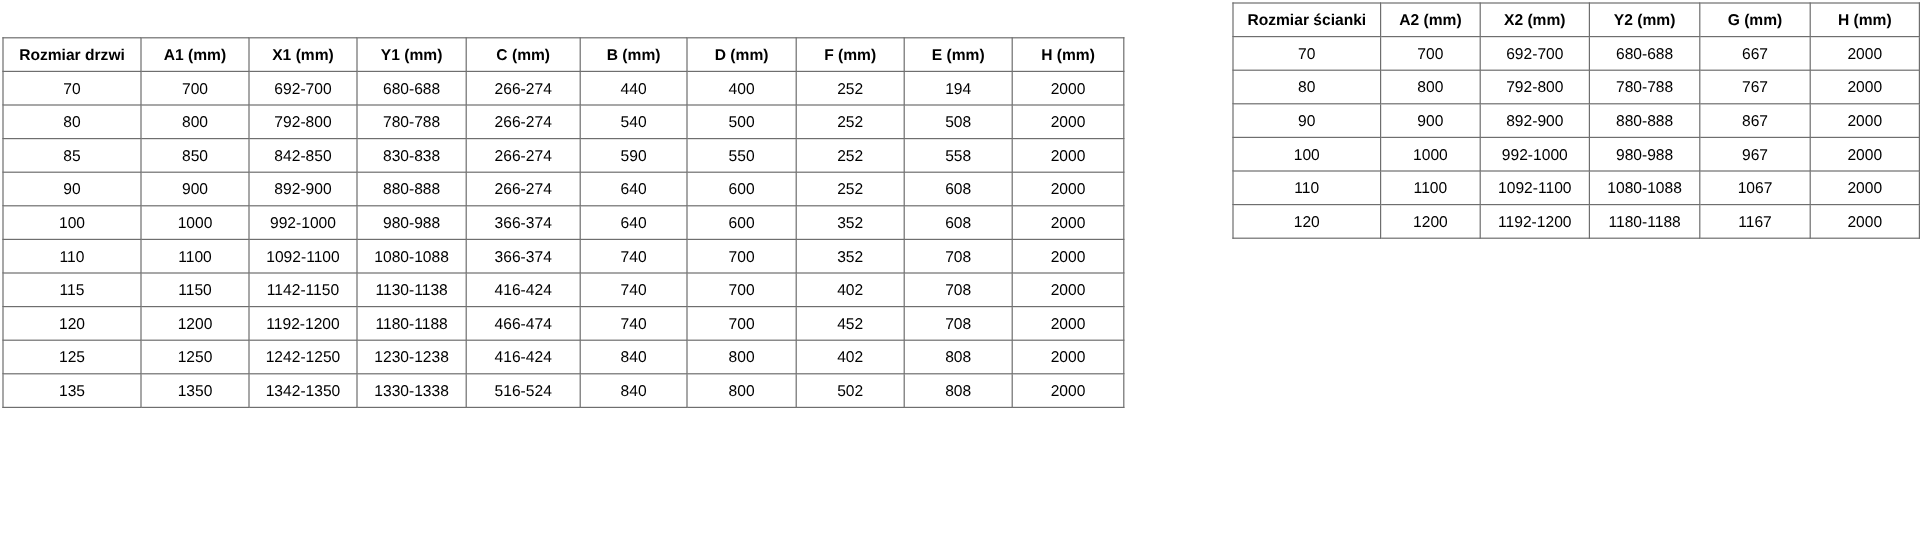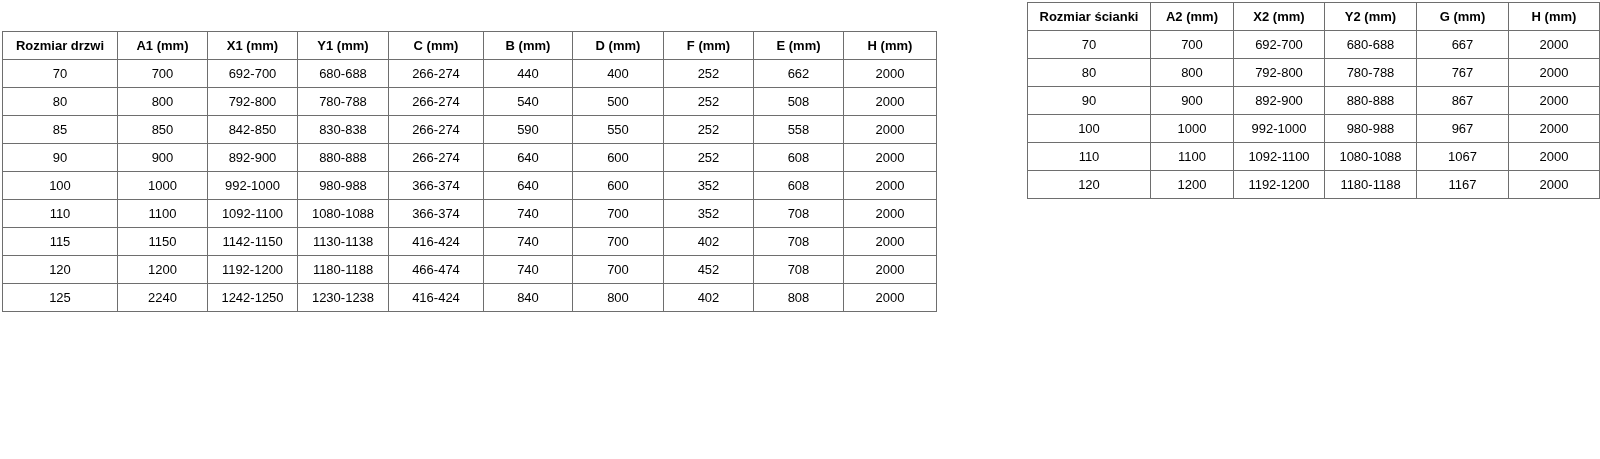--- a/index.html
+++ b/index.html
@@ -79,21 +79,21 @@
     <tbody>
       <tr>
         <td>70</td>
         <td>700</td>
         <td>692-700</td>
         <td>680-688</td>
         <td>266-274</td>
         <td>440</td>
         <td>400</td>
         <td>252</td>
-        <td>662</td>
+        <td>194</td>
         <td>2000</td>
       </tr>
       <tr>
         <td>80</td>
         <td>800</td>
         <td>792-800</td>
         <td>780-788</td>
         <td>266-274</td>
         <td>540</td>
         <td>500</td>
@@ -168,27 +168,39 @@
         <td>1180-1188</td>
         <td>466-474</td>
         <td>740</td>
         <td>700</td>
         <td>452</td>
         <td>708</td>
         <td>2000</td>
       </tr>
       <tr>
         <td>125</td>
-        <td>2240</td>
+        <td>1250</td>
         <td>1242-1250</td>
         <td>1230-1238</td>
         <td>416-424</td>
         <td>840</td>
         <td>800</td>
         <td>402</td>
+        <td>808</td>
+        <td>2000</td>
+      </tr>
+      <tr>
+        <td>135</td>
+        <td>1350</td>
+        <td>1342-1350</td>
+        <td>1330-1338</td>
+        <td>516-524</td>
+        <td>840</td>
+        <td>800</td>
+        <td>502</td>
         <td>808</td>
         <td>2000</td>
       </tr>
     </tbody>
   </table>
 
 <table class="spec-table" id="wall-table">
     <colgroup>
       <col style="width: 123px;">
       <col style="width: 83px;">

